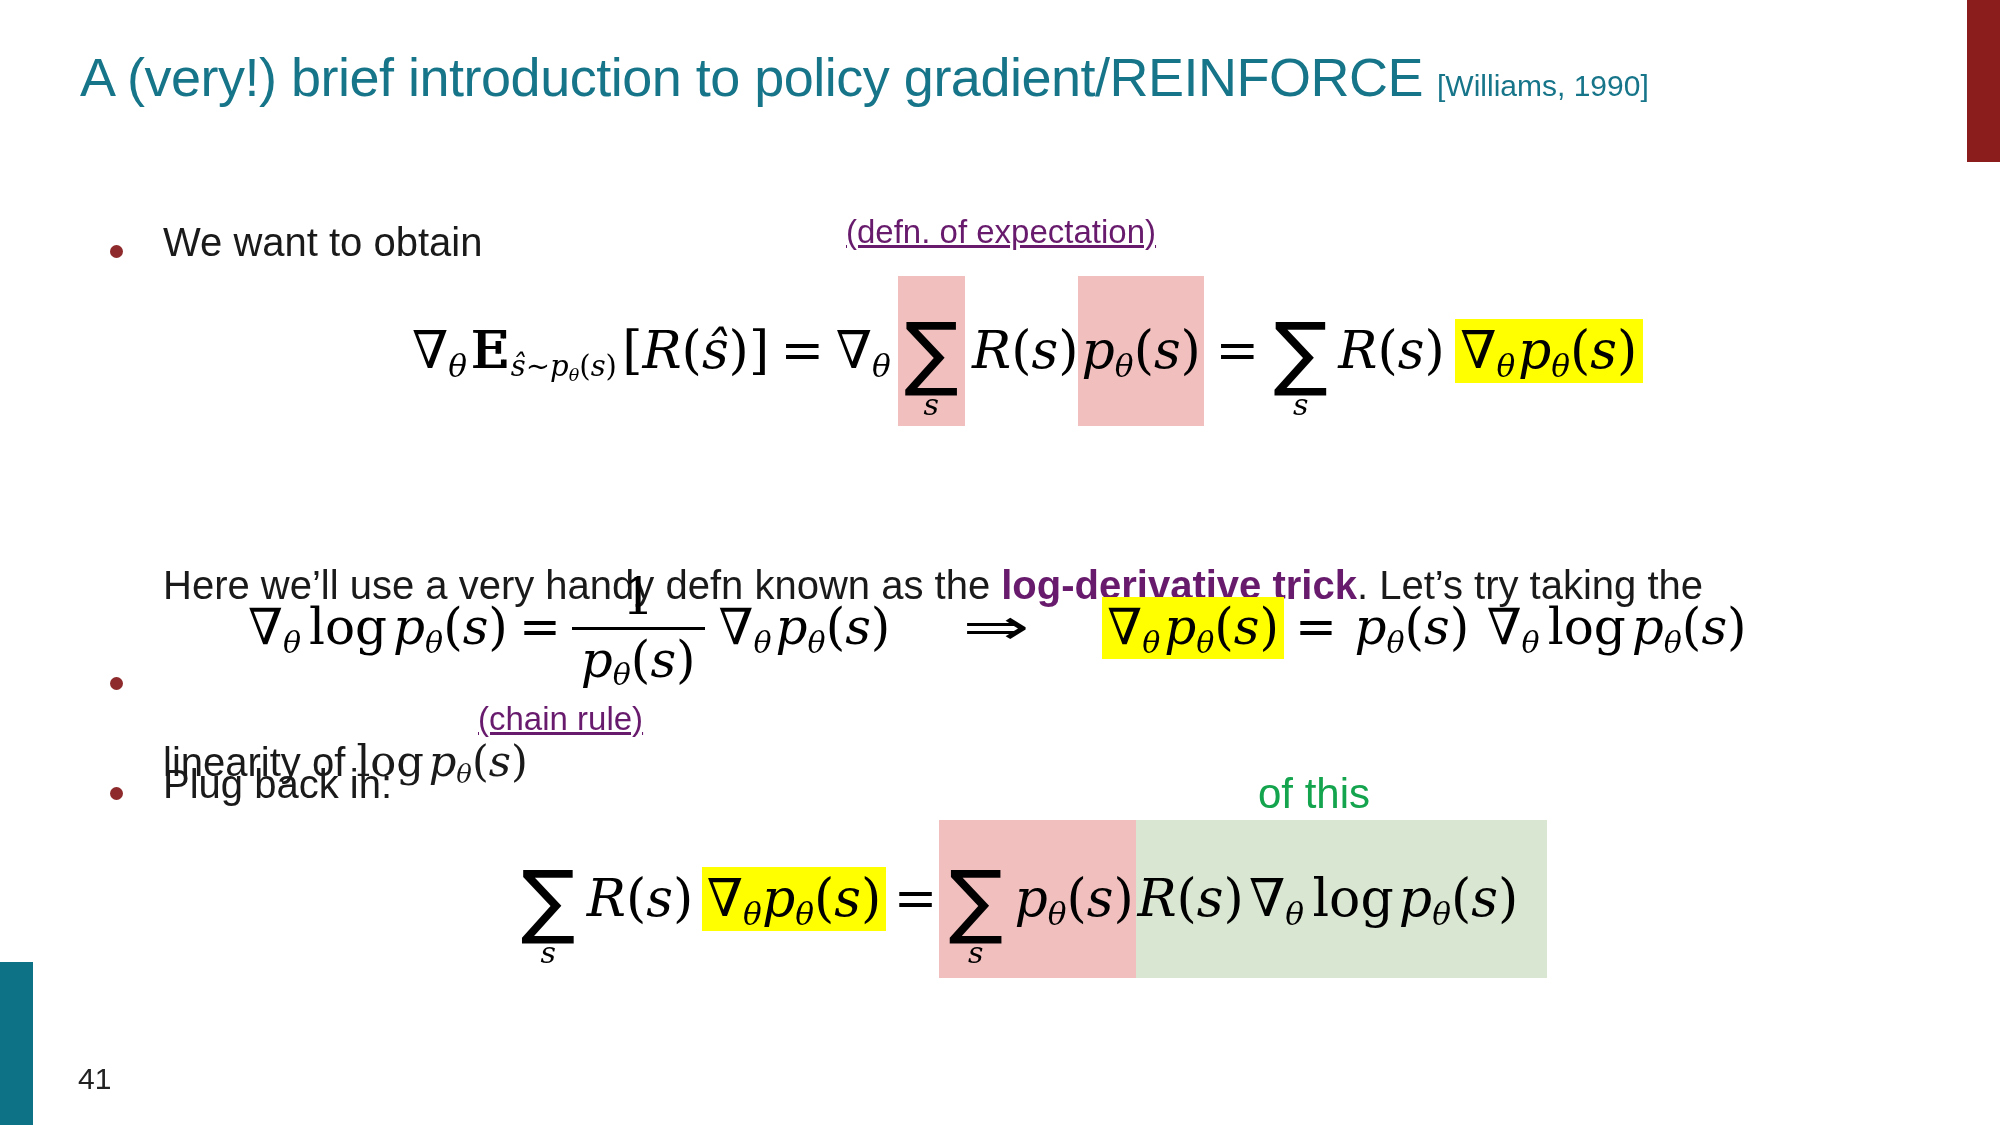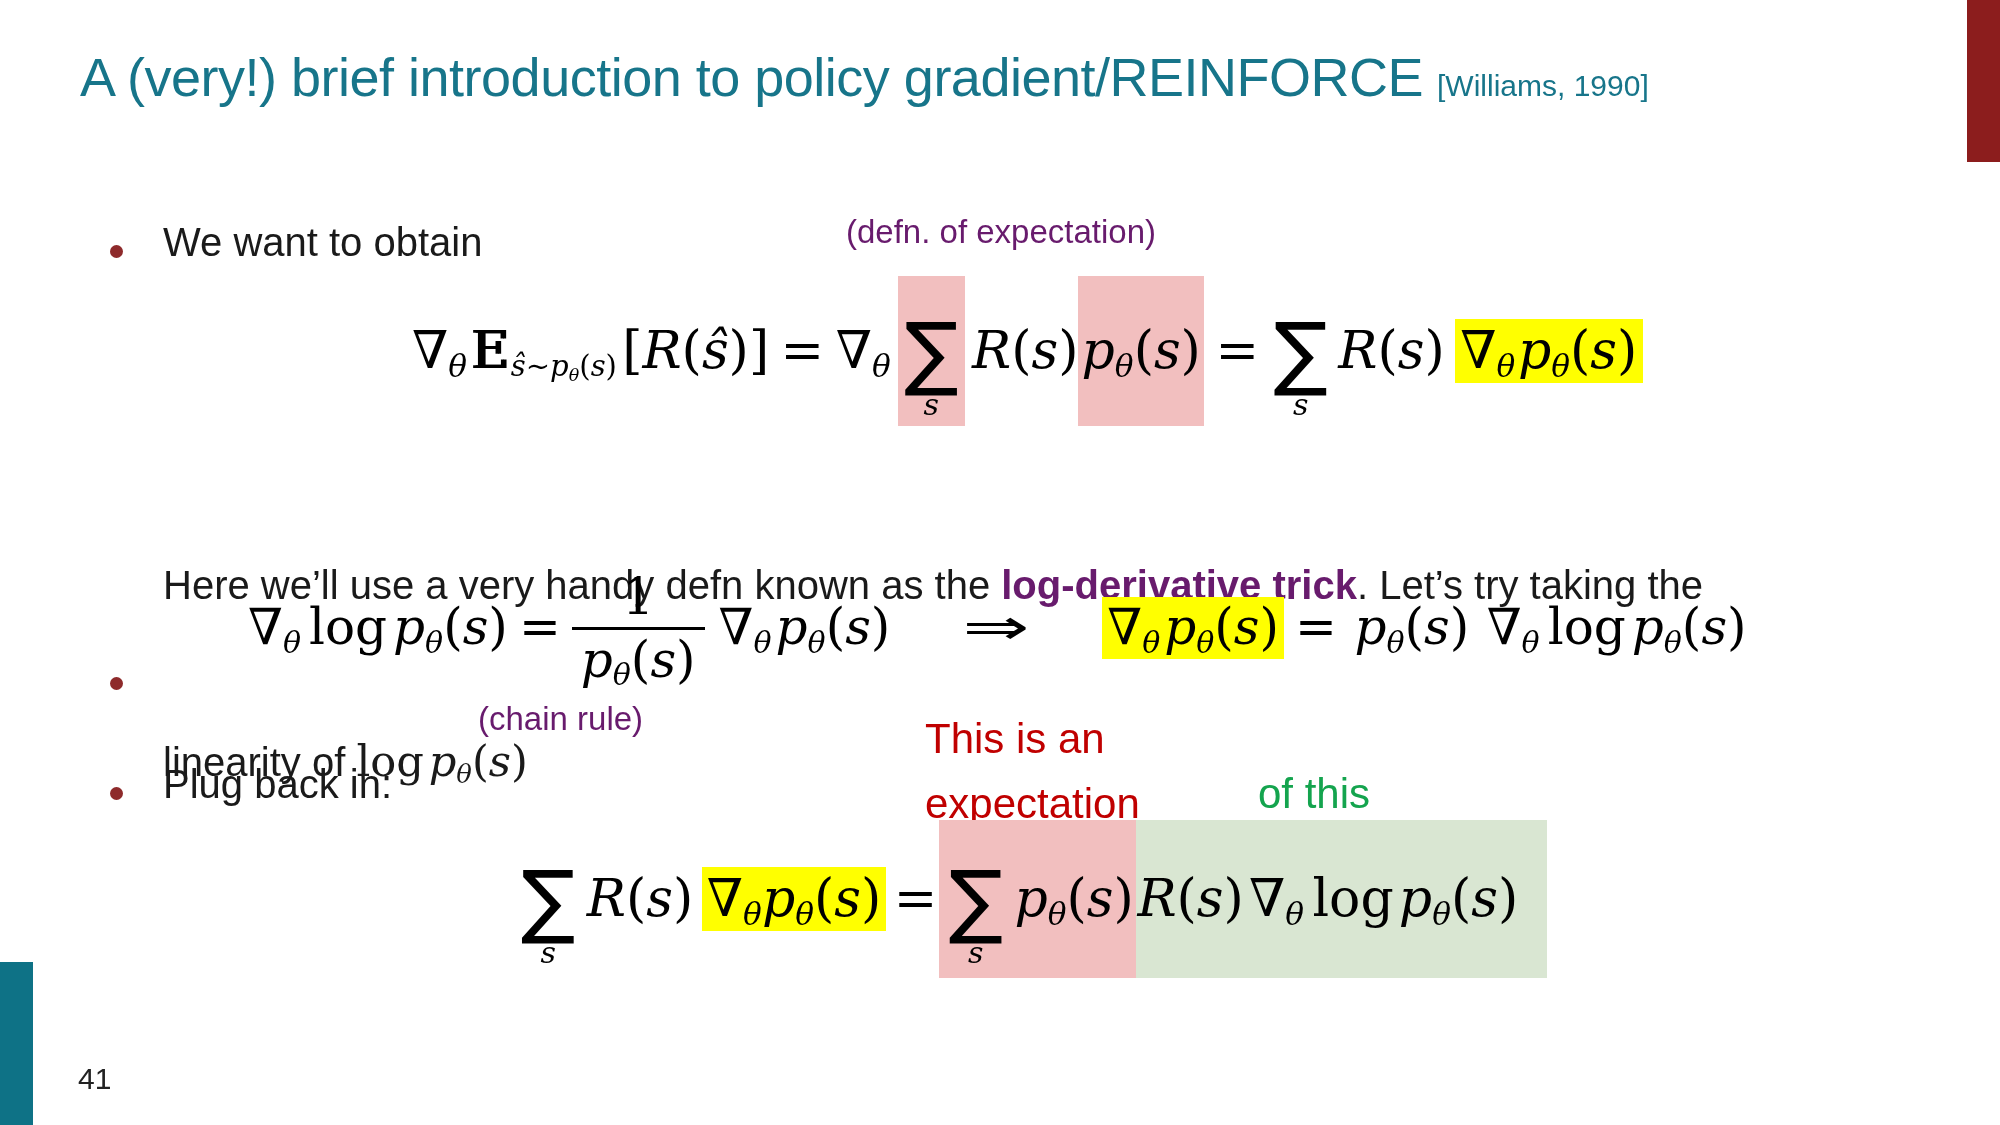--- a/index.html
+++ b/index.html
@@ -20,21 +20,21 @@
   .title-main{font-size:54px;letter-spacing:-0.5px;}
   .title-cite{font-size:30px;margin-left:14px;}
 
   
   .bullet{position:absolute;display:flex;align-items:center;font-size:40px;color:var(--body);}
   .dot{flex:0 0 auto;width:13px;height:13px;border-radius:50%;background:var(--bullet-dot);margin:18px 40px 0 14px;}
   .btext{white-space:pre-wrap;}
   .bullet2-text{width:1760px;line-height:1.45;}
 
   
-  .ann{position:absolute;color:var(--purple);font-size:33px;white-space:nowrap;}
+  .ann{position:absolute;color:var(--purple);font-size:33px;white-space:nowrap;text-decoration:underline;}
   .label-red{position:absolute;color:var(--red-text);font-size:42px;line-height:1.55;white-space:nowrap;}
   .label-green{position:absolute;color:var(--green-text);font-size:42px;white-space:nowrap;}
   .pagenum{position:absolute;left:78px;top:1062px;font-size:30px;color:#222;}
 
   
   .mrow{
     position:absolute;display:flex;align-items:center;
     font-family:"DejaVu Serif","DejaVu Sans",serif;
     white-space:nowrap;line-height:1.15;color:#000;
   }
@@ -200,24 +200,20 @@
       <span>log</span>
       <span class="sp" style="width: 0.12em;"></span>
       <span class="it">p<span class="msub">θ</span></span>
       <span>(</span>
       <span class="it">s</span>
       <span>)</span>
     </div>
 
   <div class="ann" style="left:478px;top:700px;">(chain rule)</div>
 
-  <div class="label-red" style="left:925px;top:706px;">
-    <span style="display:block;">This is an</span>
-    <span style="display:block;">expectation</span>
-  </div>
   <div class="label-green" style="left:1258px;top:770px;">of this</div>
 
   <div class="bullet" style="left:96px;top:762px;">
     <span class="dot"></span>
     <span class="btext">Plug back in:</span>
   </div>
 
   <div class="mrow" style="left:518px;top:820px;height:158px;font-size:52px;">
       <span class="msum">
         <span class="sig">∑</span>

